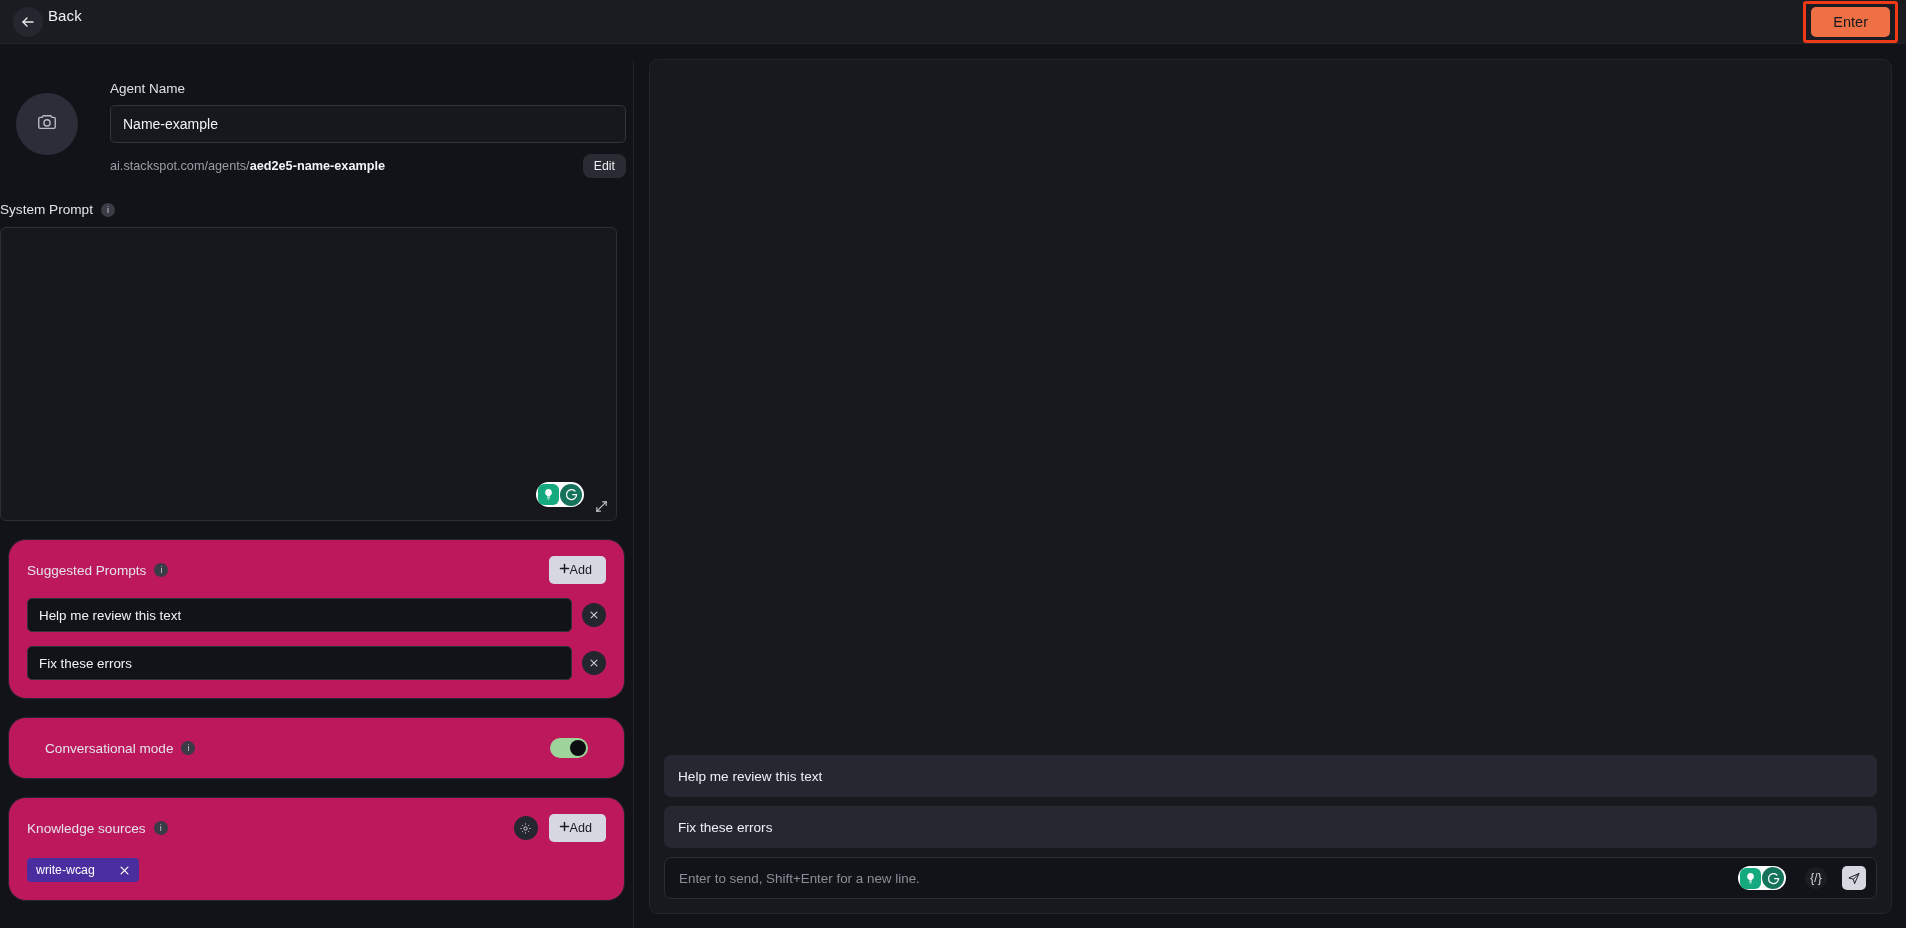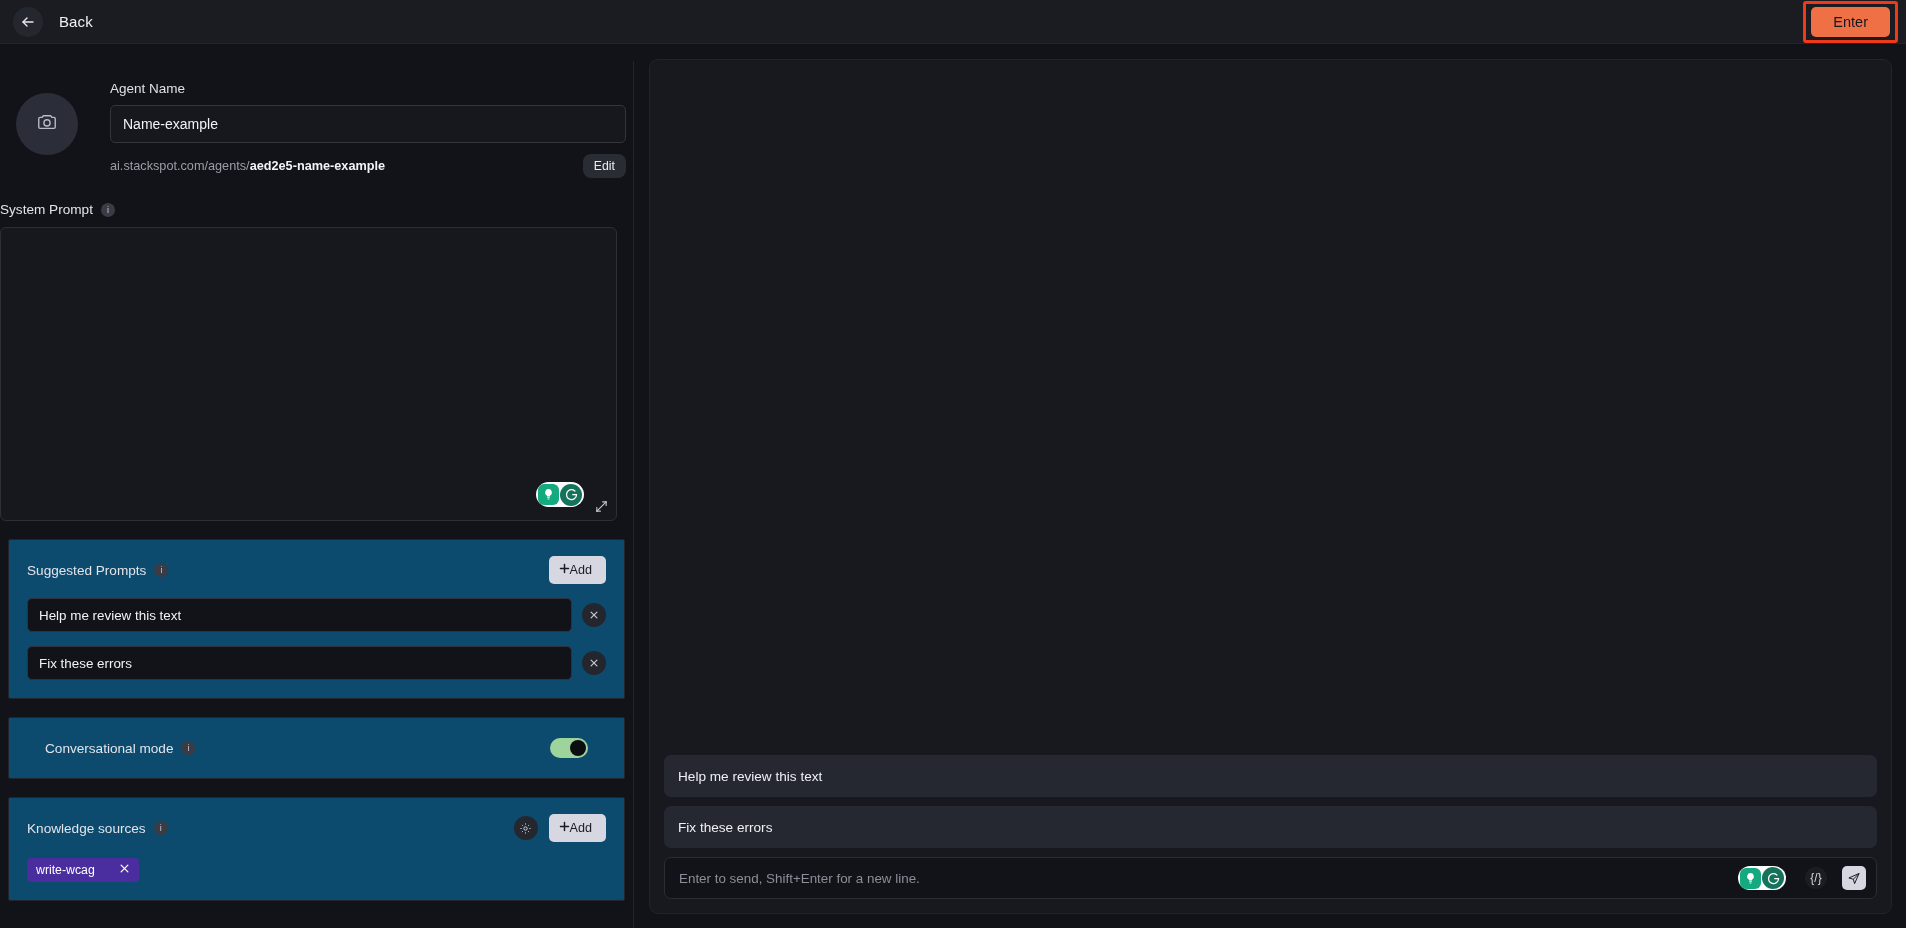--- a/index.html
+++ b/index.html
@@ -12,21 +12,21 @@
   }
 
   
   .topbar {
     position: absolute; left: 0; top: 0; width: 1906px; height: 44px;
     background: #1a1c22;
     border-bottom: 1px solid #23252c;
     display: flex; align-items: center; justify-content: space-between;
   }
   .back-wrap {
-    display: flex; align-items: center; gap: 16px;
+    display: flex; align-items: flex-start; gap: 5px;
     margin-left: 13px; cursor: pointer;
   }
   .back-circle {
     width: 30px; height: 30px; border-radius: 50%;
     background: #25272f;
     display: flex; align-items: center; justify-content: center;
   }
   .back-circle svg { display: block; }
   .back-label { font-size: 15px; color: #f0f1f5; letter-spacing: .1px; }
 
@@ -141,23 +141,23 @@
     display: flex; align-items: center; justify-content: center;
   }
   .resize-handle {
     position: absolute; right: 8px; bottom: 8px;
     width: 13px; height: 13px; cursor: nwse-resize;
   }
 
   
   .card {
     margin: 18px 8px 0 8px;
-    background: #0c4a6e;
+    background: #be185d;
     border: 1px solid #23252c;
-    border-radius: 2px;
+    border-radius: 18px;
     padding: 16px 18px 18px 18px;
   }
   .card-head {
     display: flex; align-items: center; justify-content: space-between;
   }
   .card-actions { display: flex; align-items: center; gap: 11px; }
   .add-btn {
     background: #d6d7e1; border: none; border-radius: 5px;
     color: #1a1b21; font-size: 12.6px; font-family: inherit;
     padding: 7px 14px 7px 10px;
@@ -191,21 +191,21 @@
     width: 38px; height: 20px; border-radius: 10px;
     background: #9ed49b; position: relative; cursor: pointer;
   }
   .toggle .knob {
     position: absolute; right: 2px; top: 2px;
     width: 16px; height: 16px; border-radius: 50%;
     background: #0c0d10;
   }
 
   .tag {
-    display: inline-flex; align-items: flex-start; gap: 24px;
+    display: inline-flex; align-items: center; gap: 24px;
     background: #4a2ea0;
     border-radius: 4px;
     color: #ffffff; font-size: 12.3px;
     padding: 5px 9px; margin-top: 16px;
   }
   .tag-x { cursor: pointer; display: flex; }
 
   
   .chat-sugg {
     background: #252830;

